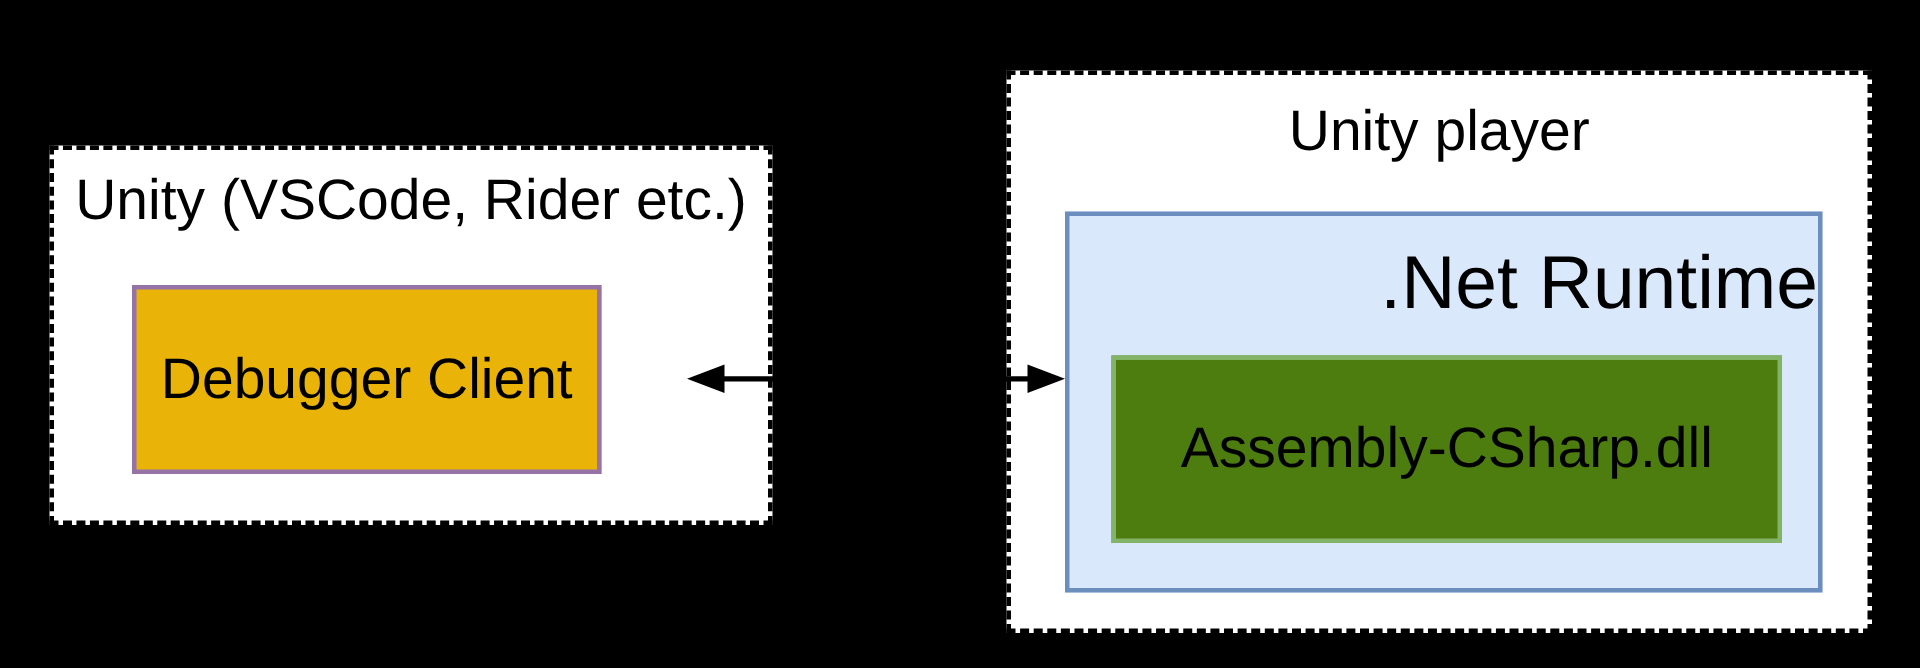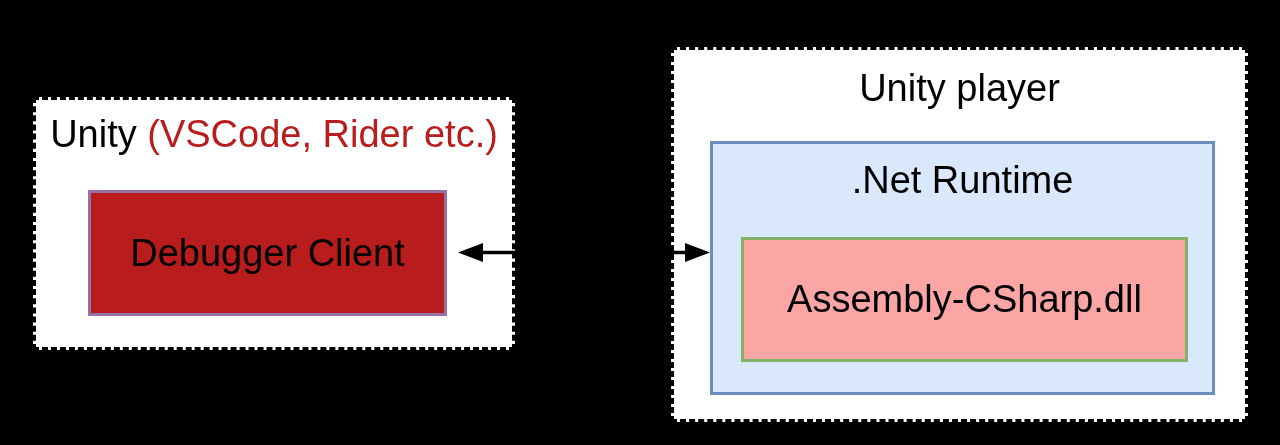--- a/index.html
+++ b/index.html
@@ -24,50 +24,50 @@
     position: absolute;
     left: 0; right: 0;
     text-align: center;
     font-size: 38px;
     line-height: 1.2;
     color: #000000;
     white-space: nowrap;
   }
   .ide-group .group-title   { top: 12px; }
   .unity-group .group-title { top: 16px; }
-  .title-secondary { color: #b91c1c; }
+  .title-secondary { color: #000000; }
 
   .node {
     position: absolute;
     box-sizing: border-box;
     font-size: 38px;
     color: #000000;
   }
   .debugger-box {
-    left: 52px; top: 90px; width: 359px; height: 126px;
-    background: #b91c1c;
+    left: 52px; top: 90px; width: 313px; height: 126px;
+    background: #eab308;
     border: 3px solid #9673a6;
     display: flex; align-items: center; justify-content: center;
   }
   .runtime-box {
     left: 36px; top: 91px; width: 505px; height: 254px;
     background: #dae8fc;
     border: 3px solid #6c8ebf;
   }
   .runtime-label {
     position: absolute;
     left: 0; right: 0; top: 14px;
-    text-align: center;
-    font-size: 38px;
+    text-align: right;
+    font-size: 50px;
     line-height: 1.2;
     white-space: nowrap;
   }
   .assembly-box {
     left: 28px; top: 93px; width: 447px; height: 125px;
-    background: #fca5a5;
+    background: #4d7c0f;
     border: 3px solid #82b366;
     display: flex; align-items: center; justify-content: center;
   }
   .node-label { white-space: nowrap; }
 
   .connector-svg {
     position: absolute;
     left: 455px; top: 235px;
     width: 260px; height: 36px;
     z-index: 5;

